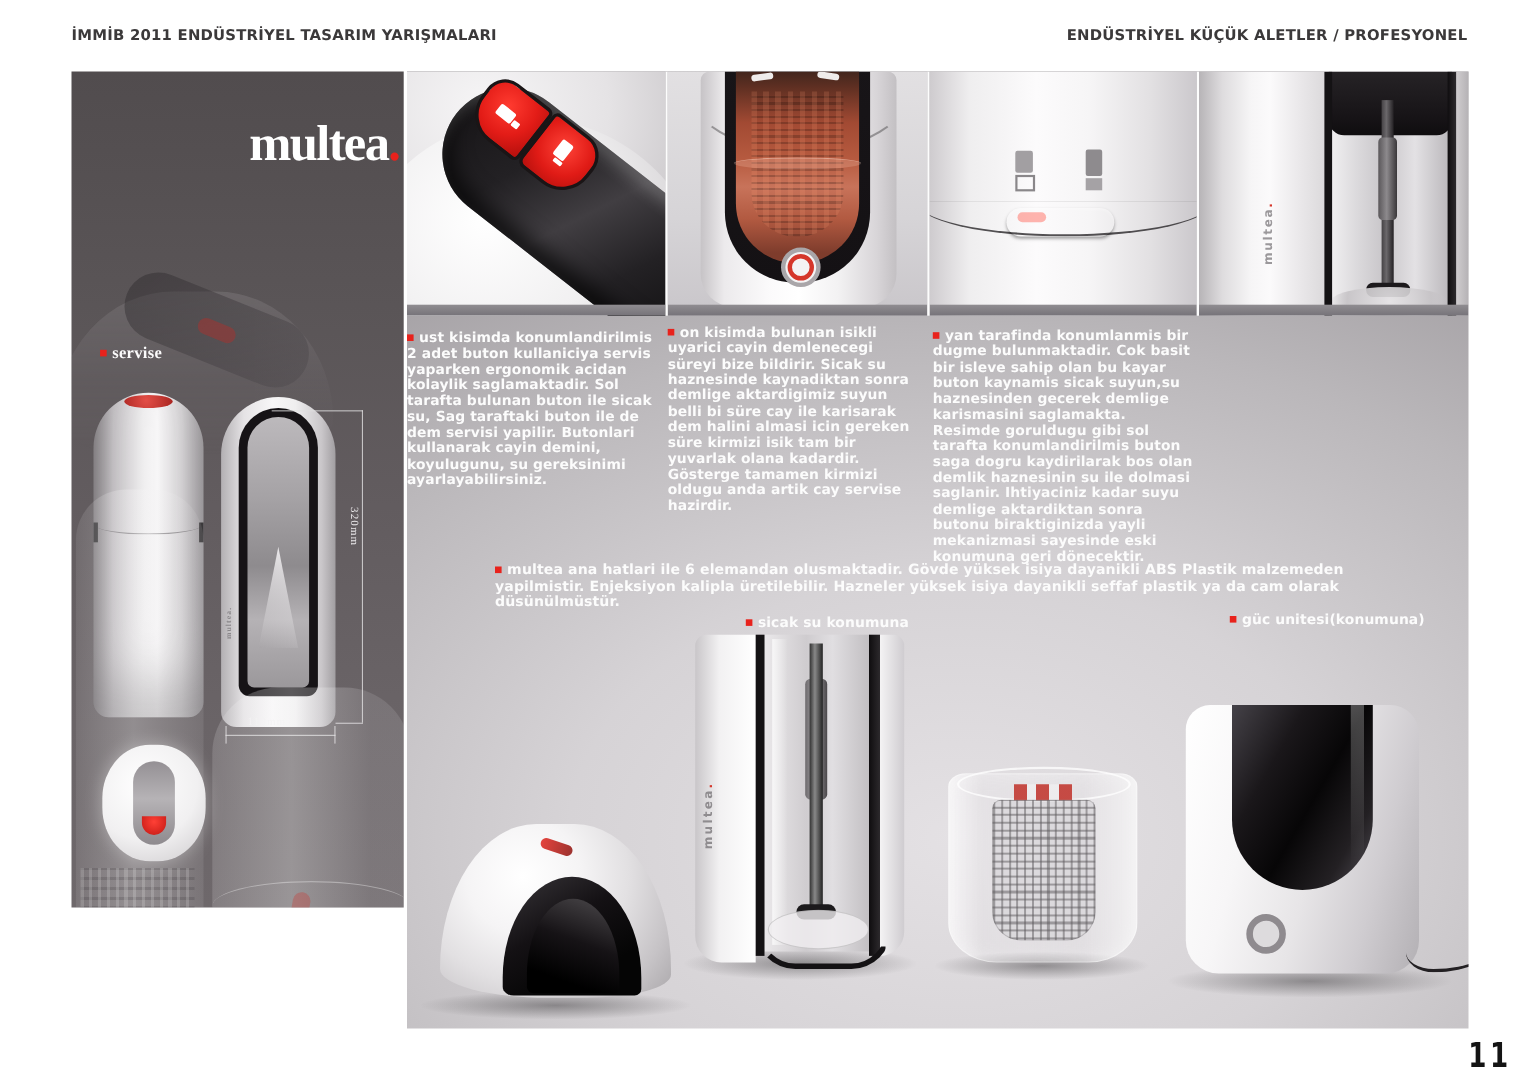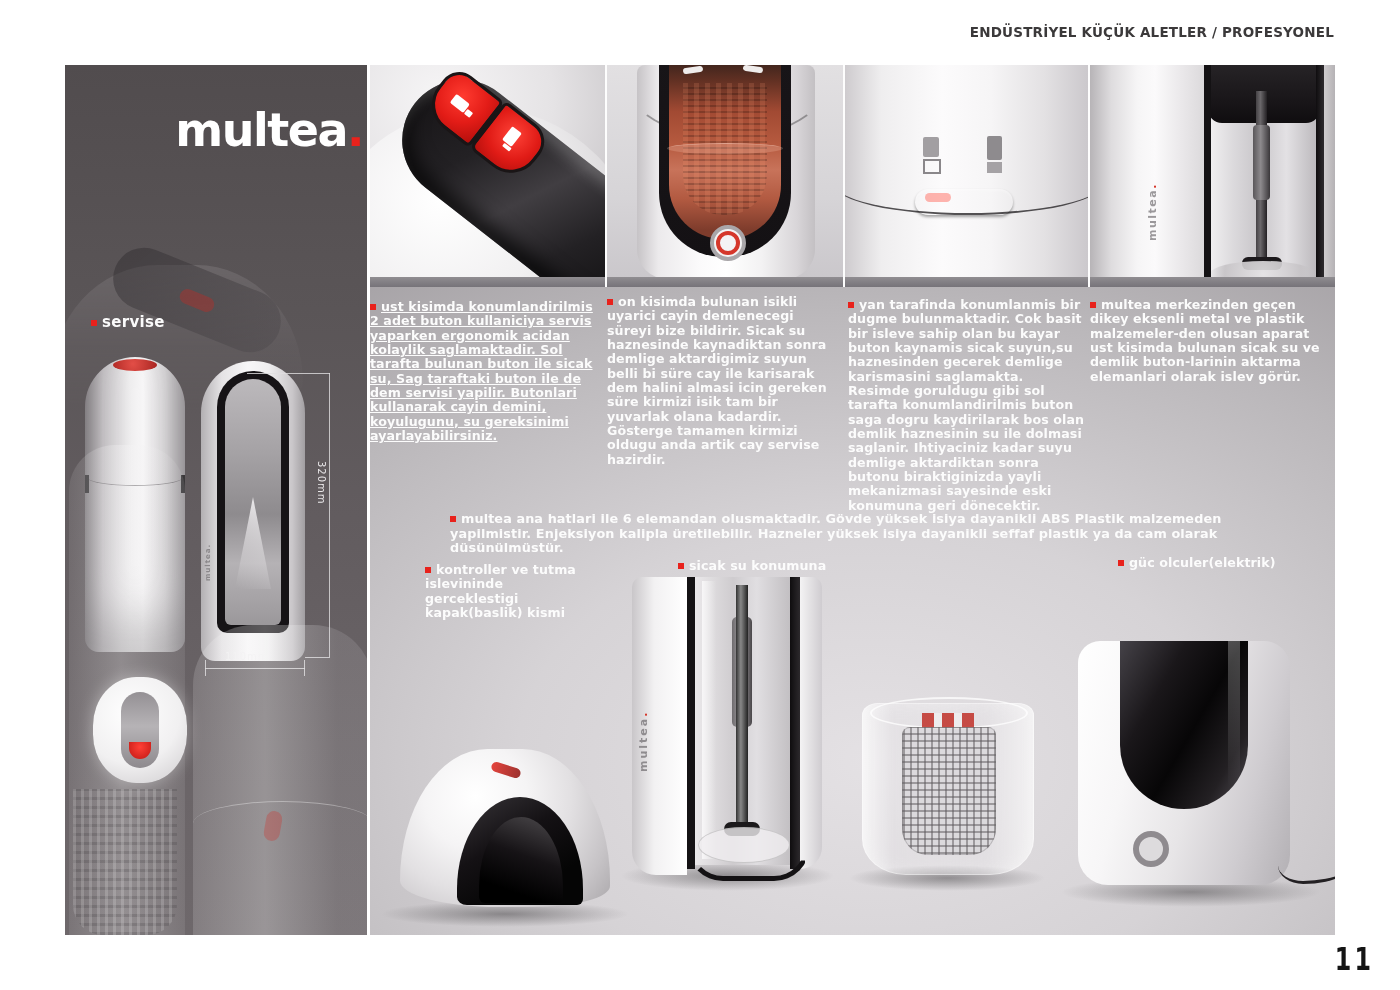--- a/index.html
+++ b/index.html
@@ -7,22 +7,22 @@
 
   
   .hdr{position:absolute;top:24px;font-size:13.5px;font-weight:bold;color:#3b393a;letter-spacing:.2px;}
   .hdr-left{left:65px;}
   .hdr-right{right:66px;text-align:right;}
 
   
   #board{position:absolute;left:65px;top:65px;width:1270px;height:870px;background:#ffffff;}
 
   
-  #leftpanel{position:absolute;left:0;top:0;width:302px;height:870px;overflow:hidden;
-    background:linear-gradient(180deg,#514c4e 0%,#5a5557 28%,#625c5f 52%,#6a6467 78%,#6e686b 100%);}
+  #leftpanel{position:absolute;left:0;top:0;width:302px;height:760px;overflow:hidden;
+    background:linear-gradient(180deg,#514c4e 0%,#5a5557 28%,#625c5f 52%,#6a6467 78%,#6e686b 100%);font-family:Liberation Serif, serif;}
   .logo{position:absolute;right:4px;top:42px;font-size:46px;font-weight:bold;letter-spacing:-1.5px;color:#ffffff;line-height:1;}
   .logo .dot{color:#e8221c;}
   .wm{position:absolute;left:-14px;top:178px;width:264px;height:176px;opacity:.75;}
   .wm-dome{position:absolute;left:0;top:22px;width:252px;height:150px;border-radius:50% 50% 42% 42%/92% 92% 26% 26%;
     background:linear-gradient(180deg,rgba(152,147,150,.38) 0%,rgba(120,115,118,.20) 55%,rgba(120,115,118,0) 100%);}
   .wm-band{position:absolute;left:58px;top:26px;width:176px;height:62px;border-radius:32px;transform:rotate(22deg);
     background:linear-gradient(120deg,rgba(35,32,35,.5),rgba(70,66,70,.35));}
   .wm-red{position:absolute;left:128px;top:50px;width:36px;height:15px;border-radius:8px;transform:rotate(22deg);
     background:rgba(185,42,36,.55);}
   .olculer{position:absolute;left:26px;top:248px;font-size:15px;font-weight:bold;color:#fbfbfb;letter-spacing:.3px;}
@@ -155,21 +155,21 @@
   .i4-rod{position:absolute;left:166px;top:26px;width:11px;height:172px;background:linear-gradient(90deg,#454245,#6b686b 40%,#232023);}
   .i4-collar{position:absolute;left:163px;top:60px;width:17px;height:75px;border-radius:4px;
     background:linear-gradient(90deg,#5a575a,#8d8a8d 45%,#3a373a);}
   .i4-hub{position:absolute;left:152px;top:192px;width:40px;height:13px;border-radius:6px;background:#1c191c;}
   .i4-base{position:absolute;left:120px;top:196px;width:106px;height:26px;border-radius:50%;opacity:.9;
     background:radial-gradient(circle at 50% 50%,#e8e6e8,#c6c3c6 70%,rgba(198,195,198,0));}
   .i4-sliver{position:absolute;left:234px;top:0;width:11px;height:222px;background:linear-gradient(90deg,#cfccce,#b5b2b5);}
 
   
   .note,.lbl,.materials{position:absolute;color:#fcfcfc;font-weight:bold;font-size:12.6px;line-height:1.14;letter-spacing:.1px;}
-  .n1{left:0;top:235px;width:232px;text-decoration:underline;}
+  .n1{left:0;top:235px;width:232px;}
   .n2{left:237px;top:230px;width:235px;}
   .n3{left:478px;top:233px;width:240px;}
   .n4{left:720px;top:233px;width:243px;}
   .materials{left:80px;top:447px;width:800px;font-size:12.8px;}
   .l1{left:55px;top:498px;width:160px;}
   .l2{left:308px;top:494px;width:200px;}
   .l3{left:492px;top:496px;width:200px;}
   .l4{left:748px;top:491px;width:230px;}
 
   
@@ -243,20 +243,21 @@
 
   
   .pageno{position:absolute;right:26px;bottom:12px;font-size:29px;font-weight:bold;color:#141414;
     letter-spacing:4px;transform:scale(.82,1.08);transform-origin:right bottom;}
 </style>
 </head>
 <body>
 
 <div id="page">
 
+  <div class="hdr hdr-left">İMMİB 2011 ENDÜSTRİYEL TASARIM YARIŞMALARI</div>
   <div class="hdr hdr-right">ENDÜSTRİYEL KÜÇÜK ALETLER / PROFESYONEL</div>
 
   <div id="board">
 
     <div id="leftpanel">
       <div class="logo"><span>multea</span><span class="dot">.</span></div>
 
       <div class="wm">
         <div class="wm-dome"></div>
         <div class="wm-band"></div>
@@ -360,27 +361,25 @@
         <div class="i4-sliver"></div>
       </div>
 
       <div class="vgap g1"></div>
       <div class="vgap g2"></div>
       <div class="vgap g3"></div>
 
       <div class="note n1"><span class="bullet"></span><span>ust kisimda konumlandirilmis 2 adet buton kullaniciya servis yaparken ergonomik acidan kolaylik saglamaktadir. Sol tarafta bulunan buton ile sicak su, Sag taraftaki buton ile de dem servisi yapilir. Butonlari kullanarak cayin demini, koyulugunu, su gereksinimi ayarlayabilirsiniz.</span></div>
       <div class="note n2"><span class="bullet"></span><span>on kisimda bulunan isikli uyarici cayin demlenecegi süreyi bize bildirir. Sicak su haznesinde kaynadiktan sonra demlige aktardigimiz suyun belli bi süre cay ile karisarak dem halini almasi icin gereken süre kirmizi isik tam bir yuvarlak olana kadardir. Gösterge tamamen kirmizi oldugu anda artik cay servise hazirdir.</span></div>
       <div class="note n3"><span class="bullet"></span><span>yan tarafinda konumlanmis bir dugme bulunmaktadir. Cok basit bir isleve sahip olan bu kayar buton kaynamis sicak suyun,su haznesinden gecerek demlige karismasini saglamakta. Resimde goruldugu gibi sol tarafta konumlandirilmis buton saga dogru kaydirilarak bos olan demlik haznesinin su ile dolmasi saglanir. Ihtiyaciniz kadar suyu demlige aktardiktan sonra butonu biraktiginizda yayli mekanizmasi sayesinde eski konumuna geri dönecektir.</span></div>
-      <div class="note n4"><span class="bullet"></span><span>multea merkezinden geçen dikey eksenli metal ve plastik malzemeler-den olusan aparat ust kisimda bulunan sicak su ve demlik buton-larinin aktarma elemanlari olarak islev görür.</span></div>
 
       <div class="materials"><span class="bullet"></span><span>multea ana hatlari ile 6 elemandan olusmaktadir. Gövde yüksek isiya dayanikli ABS Plastik malzemeden yapilmistir. Enjeksiyon kalipla üretilebilir. Hazneler yüksek isiya dayanikli seffaf plastik ya da cam olarak düsünülmüstür.</span></div>
 
-      <div class="lbl l1"><span class="bullet"></span><span>kontroller ve tutma islevininde gerceklestigi kapak(baslik) kismi</span></div>
       <div class="lbl l2"><span class="bullet"></span><span>sicak su konumuna</span></div>
-      <div class="lbl l4"><span class="bullet"></span><span>güc olculer(elektrik)</span></div>
+      <div class="lbl l4"><span class="bullet"></span><span>güc unitesi(konumuna)</span></div>
 
       <div class="floor-sh sh1"></div>
       <div class="floor-sh sh2"></div>
       <div class="floor-sh sh3"></div>
       <div class="floor-sh sh4"></div>
 
       <div class="p-dome">
         <div class="dome-body"></div>
         <div class="dome-red"></div>
         <div class="dome-arch"></div>

